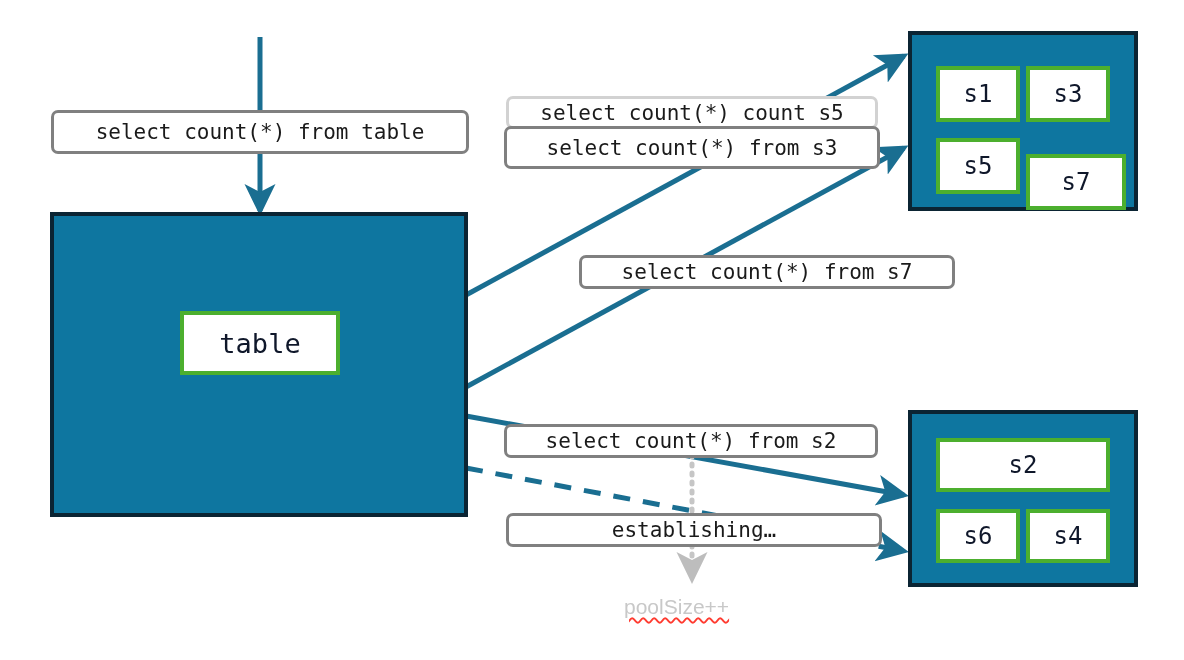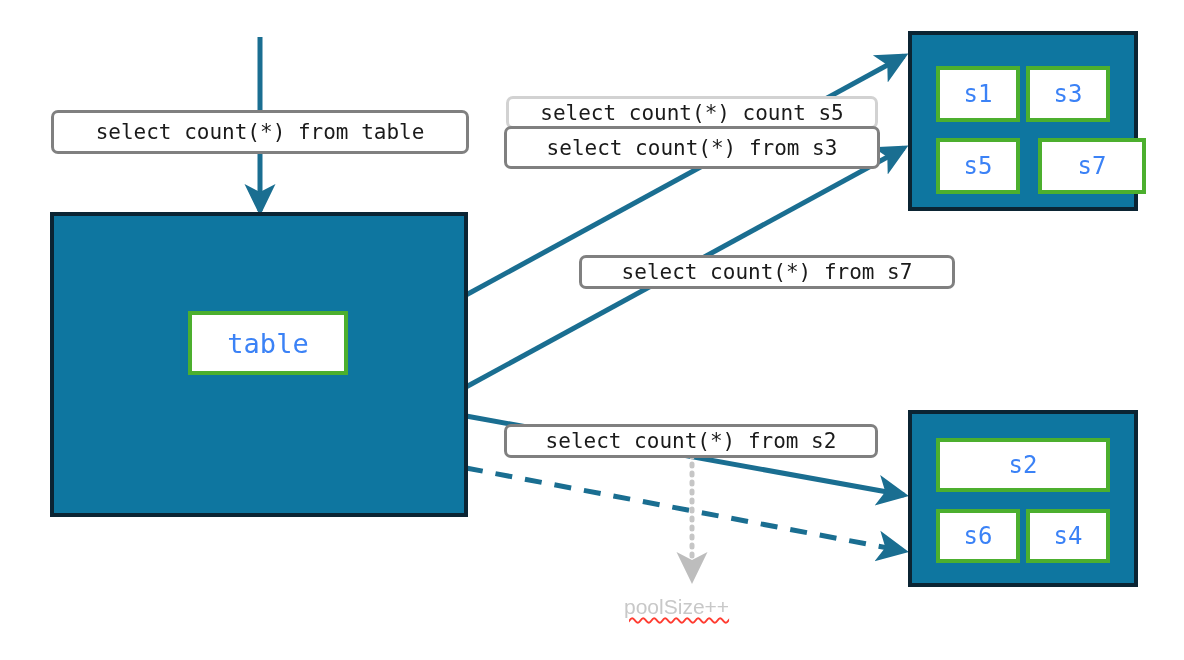--- a/index.html
+++ b/index.html
@@ -38,21 +38,21 @@
   
   .node-box {
     position: absolute;
     background: #ffffff;
     border: 4px solid #4CAF2E;
     box-sizing: border-box;
     display: flex;
     align-items: center;
     justify-content: center;
     font-family: "DejaVu Sans Mono", "Liberation Mono", monospace;
-    color: #3b82f6;
+    color: #0f172a;
   }
   .node-box.big {
     font-size: 27px;
   }
   .node-box.small {
     font-size: 24px;
   }
 
   
   .chip {
@@ -112,41 +112,42 @@
 
     <line x1="466" y1="416" x2="904" y2="495" stroke="#1A6E91" stroke-width="5" marker-end="url(#head-teal)"></line>
 
     <line x1="466" y1="468" x2="904" y2="551" stroke="#1A6E91" stroke-width="5" stroke-dasharray="17 13" marker-end="url(#head-teal)"></line>
 
     <line x1="692" y1="455" x2="692" y2="578" stroke="#C6C6C6" stroke-width="5" stroke-dasharray="2 7" stroke-linecap="round" marker-end="url(#head-gray)"></line>
   </svg>
 
   <div class="container-box" style="left:50px; top:212px; width:418px; height:305px;">
   </div>
-  <div class="node-box big" style="left:180px; top:311px; width:160px; height:64px;margin-left:8px;">table</div>
+  <div class="node-box big" style="left:180px; top:311px; width:160px; height:64px;">table</div>
 
   <div class="container-box" style="left:908px; top:31px; width:230px; height:180px;">
   </div>
   <div class="node-box small" style="left:936px; top:66px; width:84px; height:56px;">s1</div>
   <div class="node-box small" style="left:1026px; top:66px; width:84px; height:56px;">s3</div>
   <div class="node-box small" style="left:936px; top:138px; width:84px; height:56px;">s5</div>
-  <div class="node-box small" style="left:1026px; top:138px; width:108px; height:56px;margin-left:12px;">s7</div>
+  <div class="node-box small" style="left:1026px; top:154px; width:100px; height:56px;">s7</div>
 
   <div class="container-box" style="left:908px; top:410px; width:230px; height:177px;">
   </div>
   <div class="node-box small" style="left:936px; top:438px; width:174px; height:54px;">s2</div>
   <div class="node-box small" style="left:936px; top:509px; width:84px; height:54px;">s6</div>
   <div class="node-box small" style="left:1026px; top:509px; width:84px; height:54px;">s4</div>
 
   <div class="chip on-top" style="left:51px; top:110px; width:418px; height:44px;">select count(*) from table</div>
 
   <div class="chip faded" style="left:506px; top:96px; width:372px; height:33px;">select count(*) count s5</div>
 
   <div class="chip on-top" style="left:504px; top:126px; width:376px; height:43px;">select count(*) from s3</div>
 
   <div class="chip on-top" style="left:579px; top:255px; width:376px; height:34px;">select count(*) from s7</div>
 
   <div class="chip on-top" style="left:504px; top:424px; width:374px; height:34px;">select count(*) from s2</div>
 
+  <div class="chip on-top" style="left:506px; top:513px; width:376px; height:34px;">establishing…</div>
 
   <div class="ghost-text" style="left:624px; top:595px;">poolSize++</div>
 
 </div>
 
 </body></html>

